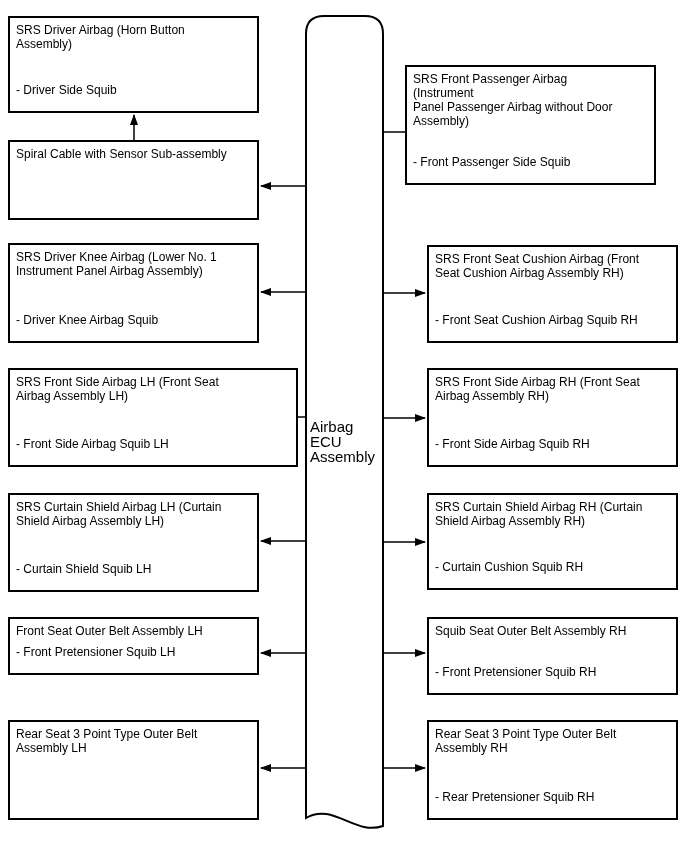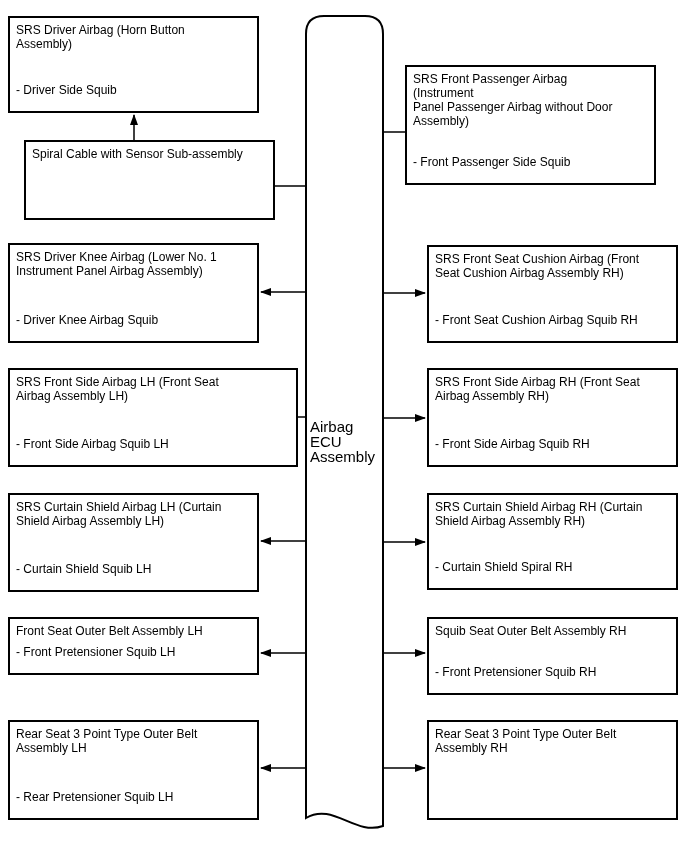--- a/index.html
+++ b/index.html
@@ -77,21 +77,21 @@
     <line x1="382" y1="653" x2="425" y2="653" marker-end="url(#ah)"></line>
     <line x1="382" y1="768" x2="425" y2="768" marker-end="url(#ah)"></line>
   </svg>
 
   <div class="box" style="left:8px; top:16px; width:251px; height:97px">
     <div class="box-title">SRS Driver Airbag (Horn Button
 Assembly)</div>
     <div class="box-squib">- Driver Side Squib</div>
   </div>
 
-  <div class="box" style="left:24px; top:140px; width:251px; height:80px">
+  <div class="box" style="left:8px; top:140px; width:251px; height:80px">
     <div class="box-title">Spiral Cable with Sensor Sub-assembly</div>
   </div>
 
   <div class="box" style="left:8px; top:243px; width:251px; height:100px">
     <div class="box-title">SRS Driver Knee Airbag (Lower No. 1
 Instrument Panel Airbag Assembly)</div>
     <div class="box-squib">- Driver Knee Airbag Squib</div>
   </div>
 
   <div class="box" style="left:8px; top:368px; width:290px; height:99px">
@@ -107,21 +107,20 @@
   </div>
 
   <div class="box" style="left:8px; top:617px; width:251px; height:58px">
     <div class="box-title">Front Seat Outer Belt Assembly LH</div>
     <div class="box-squib">- Front Pretensioner Squib LH</div>
   </div>
 
   <div class="box" style="left:8px; top:720px; width:251px; height:100px">
     <div class="box-title">Rear Seat 3 Point Type Outer Belt
 Assembly LH</div>
-    <div class="box-squib">- Rear Pretensioner Squib LH</div>
   </div>
 
   <div class="box" style="left:405px; top:65px; width:251px; height:120px">
     <div class="box-title">SRS Front Passenger Airbag (Instrument
 Panel Passenger Airbag without Door
 Assembly)</div>
     <div class="box-squib">- Front Passenger Side Squib</div>
   </div>
 
   <div class="box" style="left:427px; top:368px; width:251px; height:99px">
@@ -132,29 +131,30 @@
 
   <div class="box" style="left:427px; top:245px; width:251px; height:98px">
     <div class="box-title">SRS Front Seat Cushion Airbag (Front
 Seat Cushion Airbag Assembly RH)</div>
     <div class="box-squib">- Front Seat Cushion Airbag Squib RH</div>
   </div>
 
   <div class="box" style="left:427px; top:493px; width:251px; height:97px">
     <div class="box-title">SRS Curtain Shield Airbag RH (Curtain
 Shield Airbag Assembly RH)</div>
-    <div class="box-squib">- Curtain Shield Spiral RH</div>
+    <div class="box-squib">- Curtain Cushion Squib RH</div>
   </div>
 
   <div class="box" style="left:427px; top:617px; width:251px; height:78px">
     <div class="box-title">Squib Seat Outer Belt Assembly RH</div>
     <div class="box-squib">- Front Pretensioner Squib RH</div>
   </div>
 
   <div class="box" style="left:427px; top:720px; width:251px; height:100px">
     <div class="box-title">Rear Seat 3 Point Type Outer Belt
 Assembly RH</div>
+    <div class="box-squib">- Rear Pretensioner Squib RH</div>
   </div>
 
   <div class="ecu-label">Airbag ECU
 Assembly</div>
 
 </div>
 
 </body></html>

